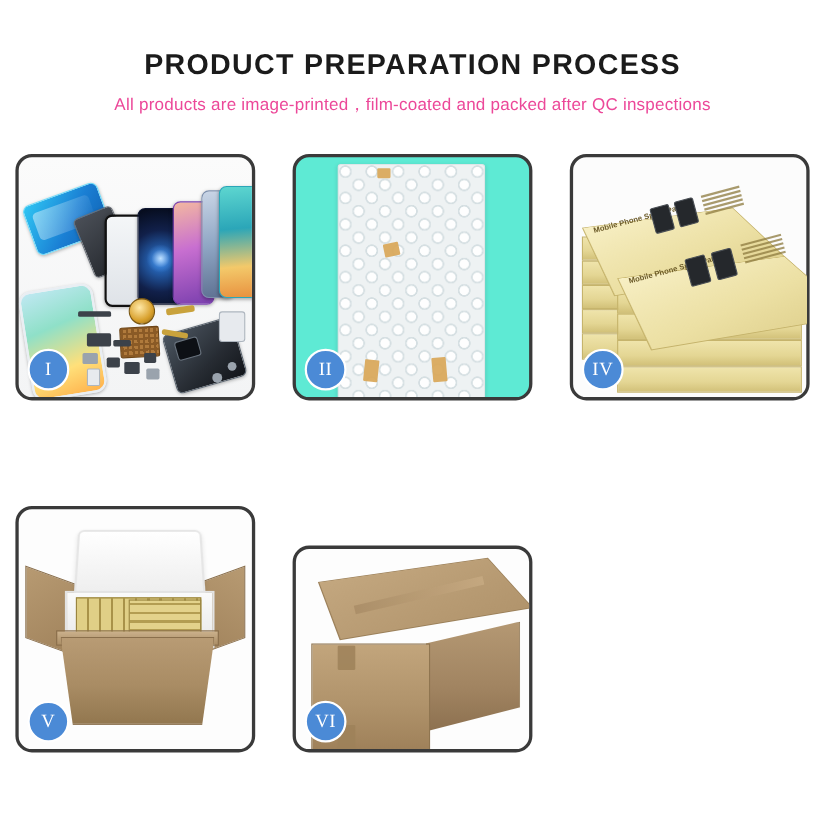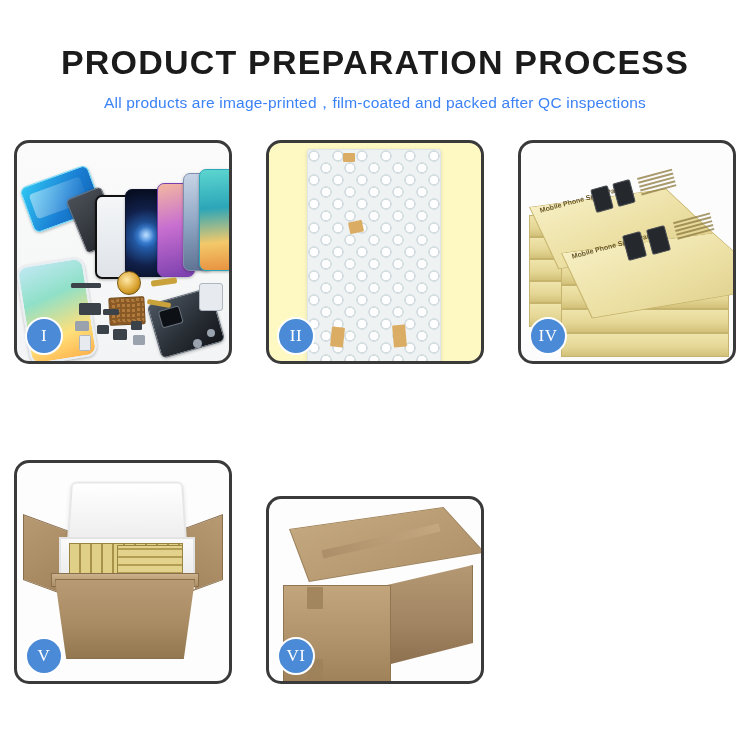--- a/index.html
+++ b/index.html
@@ -10,34 +10,34 @@
     font-family:"Liberation Sans", sans-serif;
     overflow:hidden;
     position:relative;
   }
   .page{position:relative;width:750px;height:750px;}
 
   
   .header{position:absolute;left:0;top:0;width:750px;text-align:center;}
   .title{
     margin:0;padding:0;
-    font-size:34px;
+    font-size:26px;
     font-weight:700;
     letter-spacing:1.2px;
     color:#1b1b1b;
     line-height:1;
     padding-top:45px;
     font-family:"Liberation Sans", sans-serif;
   }
   .subtitle{
     margin:0;padding:0;
     padding-top:14px;
     font-size:15.5px;
     font-weight:400;
-    color:#3b82f6;
+    color:#ec4899;
     letter-spacing:.2px;
     font-family:"Liberation Sans", sans-serif;
   }
 
   
   .grid{
     position:absolute;
     left:14px;top:140px;
     width:722px;height:540px;
     display:grid;
@@ -153,21 +153,21 @@
     border-radius:50%;
     background:radial-gradient(circle at 40% 35%,#ffe9a8,#d8a02c 60%,#8a6315 100%);
     border:1px solid #7a5712;
   }
   .sp{position:absolute;background:#3c424a;border-radius:1.5px;}
   .sp.flex{background:#c9a23c;border-radius:2px;}
   .sp.lt{background:#9aa3ad;}
   .sp.wh{background:#e7eaee;border:1px solid #aeb6bf;}
 
   
-  .p2{background:#fef9c3;}
+  .p2{background:#5eead4;}
   .bubblewrap{
     position:absolute;left:38px;top:6px;width:132px;height:212px;
     background:#eef2f3;
     background-image:
       radial-gradient(circle at 6px 6px, rgba(255,255,255,.95) 0 4px, rgba(190,205,210,.55) 4.5px 5.5px, rgba(0,0,0,0) 6px),
       radial-gradient(circle at 18px 18px, rgba(255,255,255,.95) 0 4px, rgba(190,205,210,.55) 4.5px 5.5px, rgba(0,0,0,0) 6px);
     background-size:24px 24px,24px 24px;
     border:1px solid #dfe6e8;border-radius:3px;
     box-shadow:0 1px 4px rgba(0,0,0,.12);
     z-index:5;

